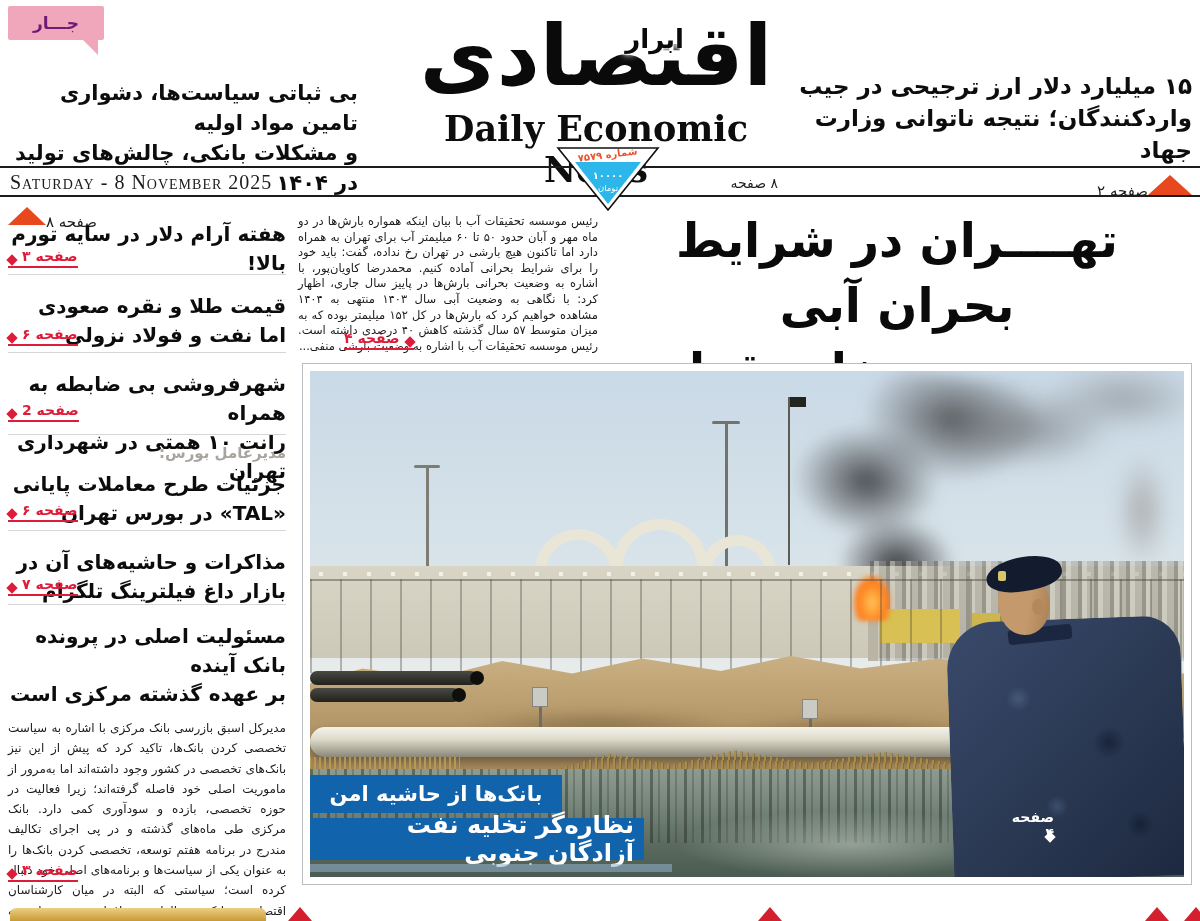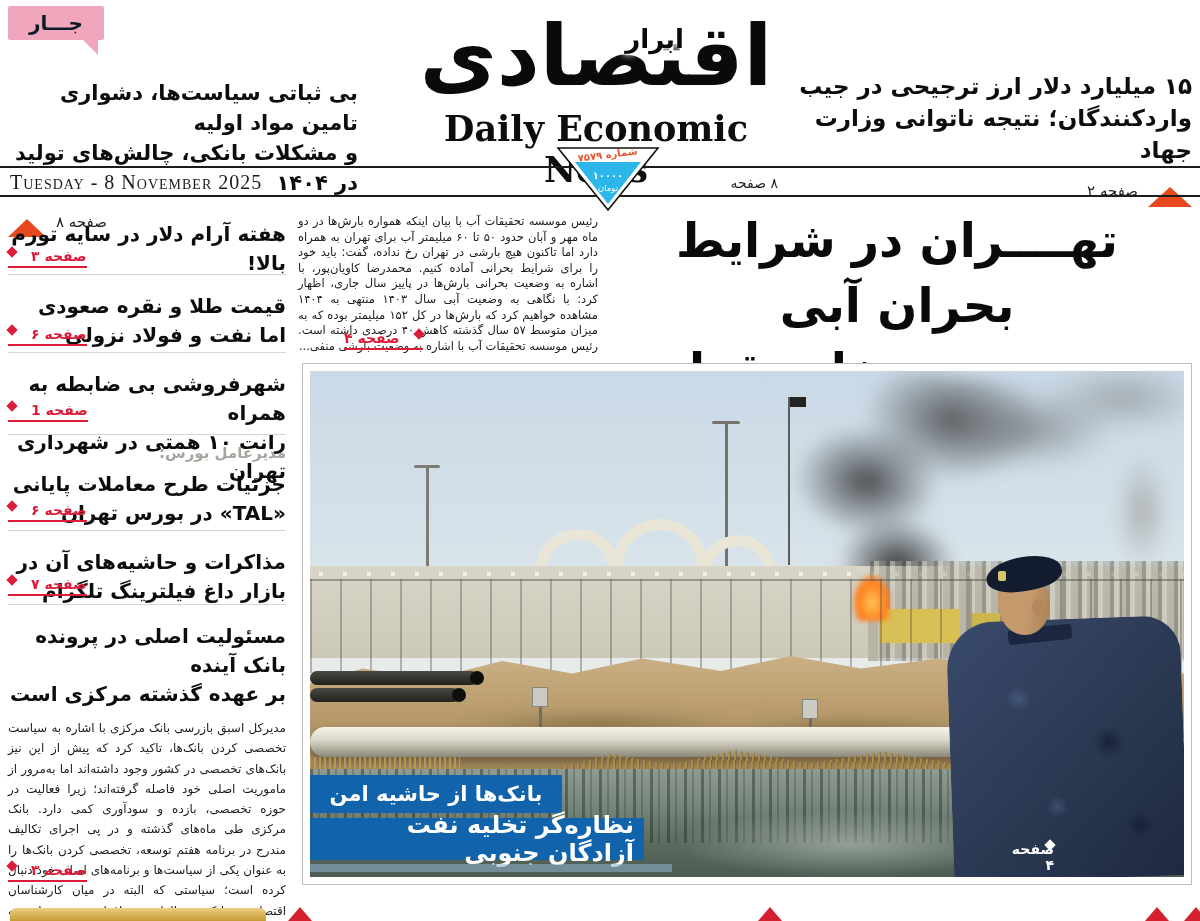--- a/index.html
+++ b/index.html
@@ -2,53 +2,53 @@
 <html lang="fa"><head>
 <meta charset="utf-8">
 <style>
   html,body{margin:0;padding:0;background:#fff;}
   .page{position:relative;width:1200px;height:921px;background:#fff;overflow:hidden;
         font-family:"DejaVu Sans",sans-serif;color:#111;}
 
   
   .jaar{position:absolute;left:8px;top:6px;width:96px;height:34px;background:#f1a7bb;
         border-radius:2px;display:flex;align-items:center;justify-content:center;}
-  .jaar .txt{color:#0f172a;font-weight:bold;font-size:20px;letter-spacing:1px;text-align:right;}
+  .jaar .txt{color:#701a75;font-weight:bold;font-size:17px;letter-spacing:1px;text-align:right;}
   .jaar-tail{position:absolute;left:82px;top:39px;width:0;height:0;
         border-top:16px solid #f1a7bb;border-left:16px solid transparent;}
 
   
   .masthead{position:absolute;left:400px;top:4px;width:392px;text-align:center;}
   .m-big{font-size:84px;font-weight:bold;line-height:104px;letter-spacing:-3px;color:#0a0a0a;}
   .m-small{position:absolute;top:20px;right:108px;font-size:26px;font-weight:bold;color:#0a0a0a;
         text-shadow:0 0 3px #fff,0 0 6px #fff,0 0 8px #fff;}
   .m-sub{font-family:"DejaVu Serif",serif;font-weight:bold;font-size:35px;color:#0d0d0d;margin-top:0;}
 
   
   .teaser{position:absolute;font-weight:bold;color:#0d0d0d;}
   .teaser-left{left:8px;top:78px;width:350px;text-align:right;font-size:21px;line-height:30px;direction:rtl;}
   .teaser-right{left:788px;top:70px;width:404px;text-align:right;font-size:23px;line-height:32px;direction:rtl;}
-  .tmark{display:flex;align-items:flex-end;gap:10px;margin-top:9px;font-size:15px;font-weight:normal;direction:ltr;}
+  .tmark{display:flex;align-items:flex-start;margin-top:9px;font-size:15px;font-weight:normal;direction:ltr;}
   .tmark.right{justify-content:flex-end;}
   .tri-up{width:0;height:0;border-left:22px solid transparent;border-right:22px solid transparent;
         border-bottom:20px solid #e8481e;}
   .tri-up.small{border-left-width:19px;border-right-width:19px;border-bottom-width:18px;}
   .tmark .lbl{font-size:15px;color:#1a1a1a;}
 
   
   .datebar{position:absolute;left:0;top:166px;width:1200px;height:31px;box-sizing:border-box;
         border-top:2px solid #1c1c1c;border-bottom:2px solid #1c1c1c;}
   .date-en{position:absolute;left:10px;top:3px;font-family:"Liberation Serif",serif;
         font-variant:small-caps;font-size:20px;letter-spacing:1px;color:#1b1b1b;}
   .date-fa{position:absolute;right:10px;top:6px;font-size:15px;color:#1e1e1e;direction:rtl;}
   .pages-fa{position:absolute;right:422px;top:7px;font-size:14px;color:#1e1e1e;direction:rtl;text-align:right;}
   .issue-badge{position:absolute;left:556px;top:146px;width:104px;height:66px;z-index:6;}
 
   
-  .pg{display:inline-flex;align-items:flex-start;gap:15px;border-bottom:2px solid #dd1c3a;
+  .pg{display:inline-flex;align-items:flex-end;gap:6px;border-bottom:2px solid #dd1c3a;
       padding-bottom:2px;color:#dd1c3a;font-weight:bold;font-size:14px;direction:rtl;}
   .pg .dm{width:8px;height:8px;background:#dd1c3a;transform:rotate(45deg);flex:0 0 auto;}
   .pg.white{color:#fff;border-bottom-color:#fff;}
   .pg.white .dm{background:#fff;}
 
   
   .sb-item{position:absolute;left:8px;width:278px;}
   .sb-title{font-weight:bold;font-size:20px;line-height:29px;text-align:right;direction:rtl;color:#0c0c0c;margin-top:8px;}
   .sb-kicker{font-weight:bold;font-size:15px;text-align:right;direction:rtl;color:#a9a49e;margin-bottom:3px;}
   .sb-body{font-size:12px;line-height:20.3px;text-align:justify;direction:rtl;color:#1c1c1c;margin-top:9px;}
@@ -194,21 +194,21 @@
   <div class="teaser teaser-right">
     <span>۱۵ میلیارد دلار ارز ترجیحی در جیب</span><br>
     <span>واردکنندگان؛ نتیجه ناتوانی وزارت جهاد</span>
     <div class="tmark right">
       <span class="lbl">صفحه ۲</span>
       <span class="tri-up"></span>
     </div>
   </div>
 
   <div class="datebar">
-    <div class="date-en">Tuesday - 8 November 2025</div>
+    <div class="date-en">Saturday - 8 November 2025</div>
     <div class="pages-fa">۸ صفحه</div>
   </div>
 
   <svg class="issue-badge" viewBox="0 0 104 66">
     <polygon points="2,2 102,2 52,64" fill="#ffffff" stroke="#111111" stroke-width="1.6"></polygon>
     <polygon points="19,16 85,16 52,58" fill="#2cb6e9"></polygon>
     <text x="52" y="12" text-anchor="middle" font-size="10" font-weight="bold" fill="#e8542c" font-family="DejaVu Sans, sans-serif" transform="rotate(-7 52 12)">شماره ۷۵۷۹</text>
     <text x="52" y="33" text-anchor="middle" font-size="10" font-weight="bold" fill="#ffffff" font-family="DejaVu Sans, sans-serif">۱۰۰۰۰</text>
     <text x="52" y="45" text-anchor="middle" font-size="8.5" fill="#ffffff" font-family="DejaVu Sans, sans-serif">تومان</text>
   </svg>
@@ -235,21 +235,21 @@
     </div>
   </div>
   <div class="sb-div d2"></div>
 
   <div class="sb-item sb3">
     <div class="sb-title">
       <span>شهرفروشی بی ضابطه به همراه</span><br>
       <span>رانت ۱۰ همتی در شهرداری تهران</span>
     </div>
     <div class="sb-marker pg">
-      <span>صفحه 1</span>
+      <span>صفحه 2</span>
       <span class="dm"></span>
     </div>
   </div>
   <div class="sb-div d3"></div>
 
   <div class="sb-item sb4">
     <div class="sb-kicker">مدیرعامل بورس:</div>
     <div class="sb-title">
       <span>جزئیات طرح معاملات پایانی</span><br>
       <span>«TAL» در بورس تهران</span>

